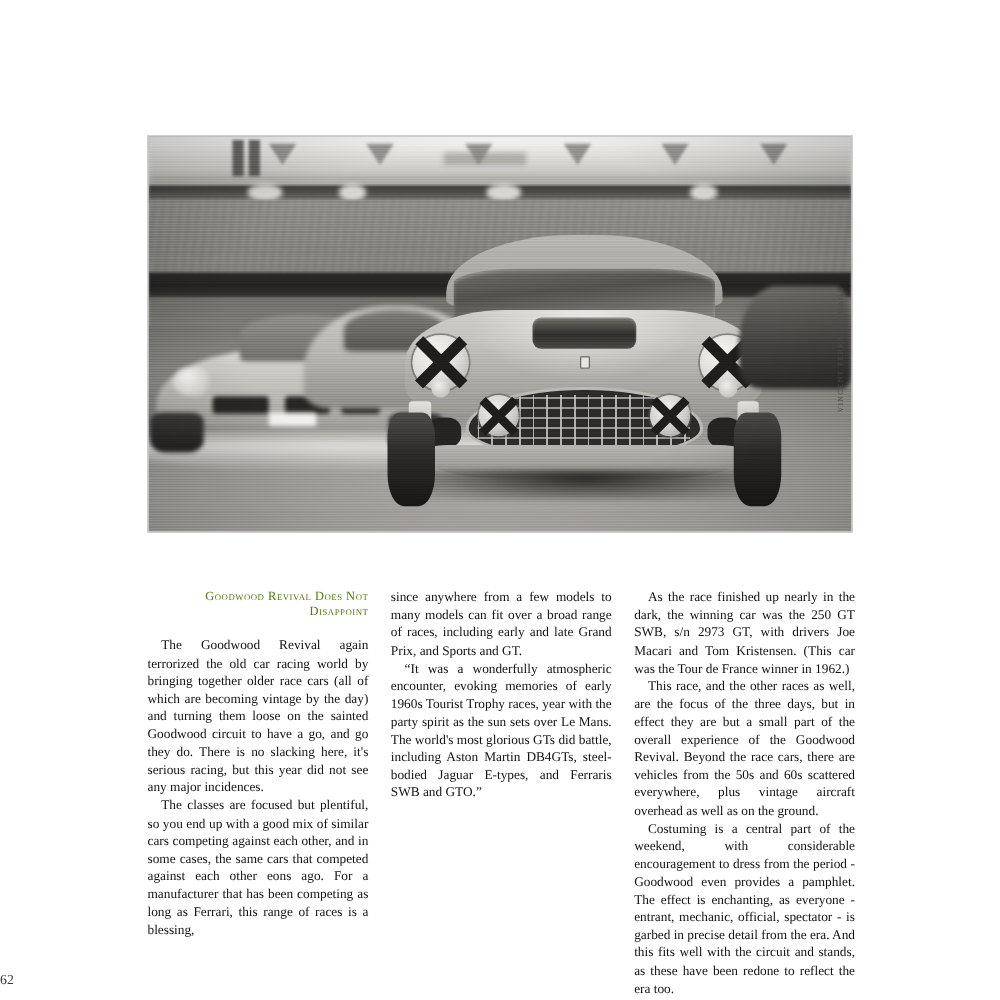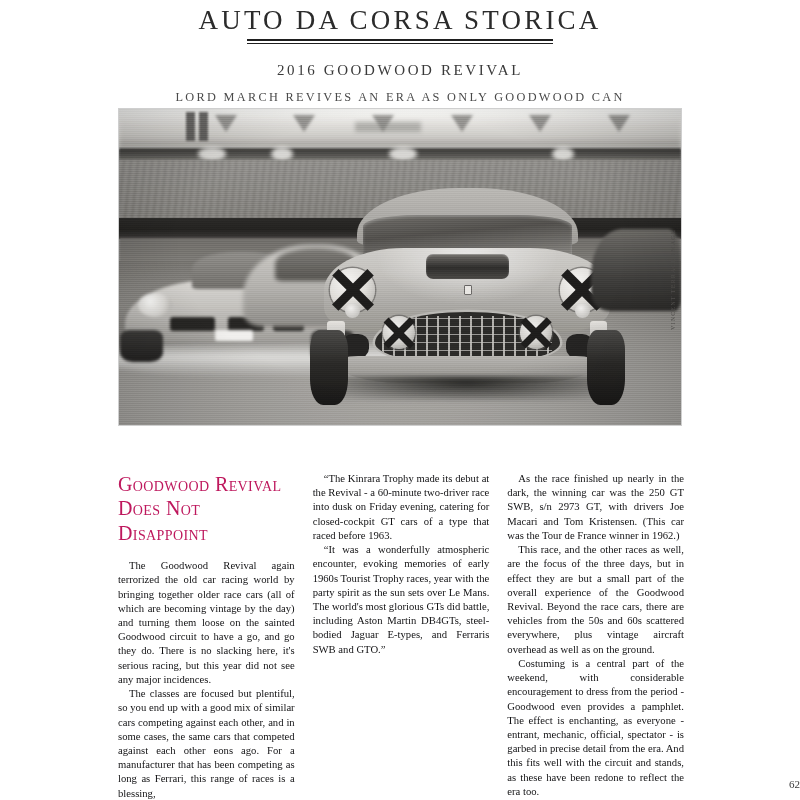--- a/index.html
+++ b/index.html
@@ -331,25 +331,25 @@
   .columns {
     position:absolute;
     left: 118px; top: 472px;
     width: 566px; height: 300px;
     display: grid;
     grid-template-columns: 1fr 1fr 1fr;
     column-gap: 18px;
   }
   .col { position:relative; }
   .headline {
-    text-align:left;
-    font-size: 20px;
+    text-align:right;
+    font-size: 10px;
     line-height: 1.22;
     letter-spacing: .4px;
-    color:#be185d;
+    color:#4d7c0f;
     font-variant: small-caps;
     margin-bottom: 14px;
   }
   .subhead {
     text-align:center;
     font-size: 11.6px;
     line-height: 1.3;
     letter-spacing: .5px;
     color:#2a2a2c;
     font-variant: small-caps;
@@ -363,36 +363,30 @@
     text-indent: 11px;
     color:#121214;
     hyphens: auto;
     -webkit-hyphens: auto;
   }
   p.body.first { text-indent: 11px; }
 
   
   .folio {
     position:absolute; left:0; right:0; top: 778px;
-    text-align:right;
+    text-align:left;
     font-size: 11px;
     color:#3a3a3a;
   }
 </style>
 </head>
 <body>
 
 <div class="page">
 
-  <div class="masthead">
-    <div class="masthead-title">AUTO DA CORSA STORICA</div>
-    <div class="rule-double"></div>
-    <div class="deck1">2016 GOODWOOD REVIVAL</div>
-    <div class="deck2">LORD MARCH REVIVES AN ERA AS ONLY GOODWOOD CAN</div>
-  </div>
 
   <div class="photo-wrap">
     <div class="photo">
 
       <div class="band-sky"></div>
       <div class="stand-structure"></div>
 
       <div class="bunting">
         <div class="pennant" style="left:17%"></div>
         <div class="pennant" style="left:31%"></div>
@@ -482,21 +476,21 @@
 
   <div class="columns">
 
     <div class="col">
       <div class="headline">Goodwood Revival Does Not Disappoint</div>
       <p class="body first">The Goodwood Revival again terrorized the old car racing world by bringing together older race cars (all of which are becoming vintage by the day) and turning them loose on the sainted Goodwood circuit to have a go, and go they do. There is no slacking here, it's serious racing, but this year did not see any major incidences.</p>
       <p class="body">The classes are focused but plentiful, so you end up with a good mix of similar cars competing against each other, and in some cases, the same cars that competed against each other eons ago. For a manufacturer that has been competing as long as Ferrari, this range of races is a blessing,</p>
     </div>
 
     <div class="col">
-      <p class="body">“The Kinrara Trophy made its debut at the Revival - a 60-minute two-driver race into dusk on Friday evening, catering for closed-cockpit GT cars of a type that raced before 1963.</p>
+      <p class="body" style="text-indent:0">since anywhere from a few models to many models can fit over a broad range of races, including early and late Grand Prix, and Sports and GT.</p>
       <p class="body">“It was a wonderfully atmospheric encounter, evoking memories of early 1960s Tourist Trophy races, year with the party spirit as the sun sets over Le Mans. The world's most glorious GTs did battle, including Aston Martin DB4GTs, steel-bodied Jaguar E-types, and Ferraris SWB and GTO.”</p>
     </div>
 
     <div class="col">
       <p class="body">As the race finished up nearly in the dark, the winning car was the 250 GT SWB, s/n 2973 GT, with drivers Joe Macari and Tom Kristensen. (This car was the Tour de France winner in 1962.)</p>
       <p class="body">This race, and the other races as well, are the focus of the three days, but in effect they are but a small part of the overall experience of the Goodwood Revival. Beyond the race cars, there are vehicles from the 50s and 60s scattered everywhere, plus vintage aircraft overhead as well as on the ground.</p>
       <p class="body">Costuming is a central part of the weekend, with considerable encouragement to dress from the period - Goodwood even provides a pamphlet. The effect is enchanting, as everyone - entrant, mechanic, official, spectator - is garbed in precise detail from the era. And this fits well with the circuit and stands, as these have been redone to reflect the era too.</p>
     </div>
 
   </div>

